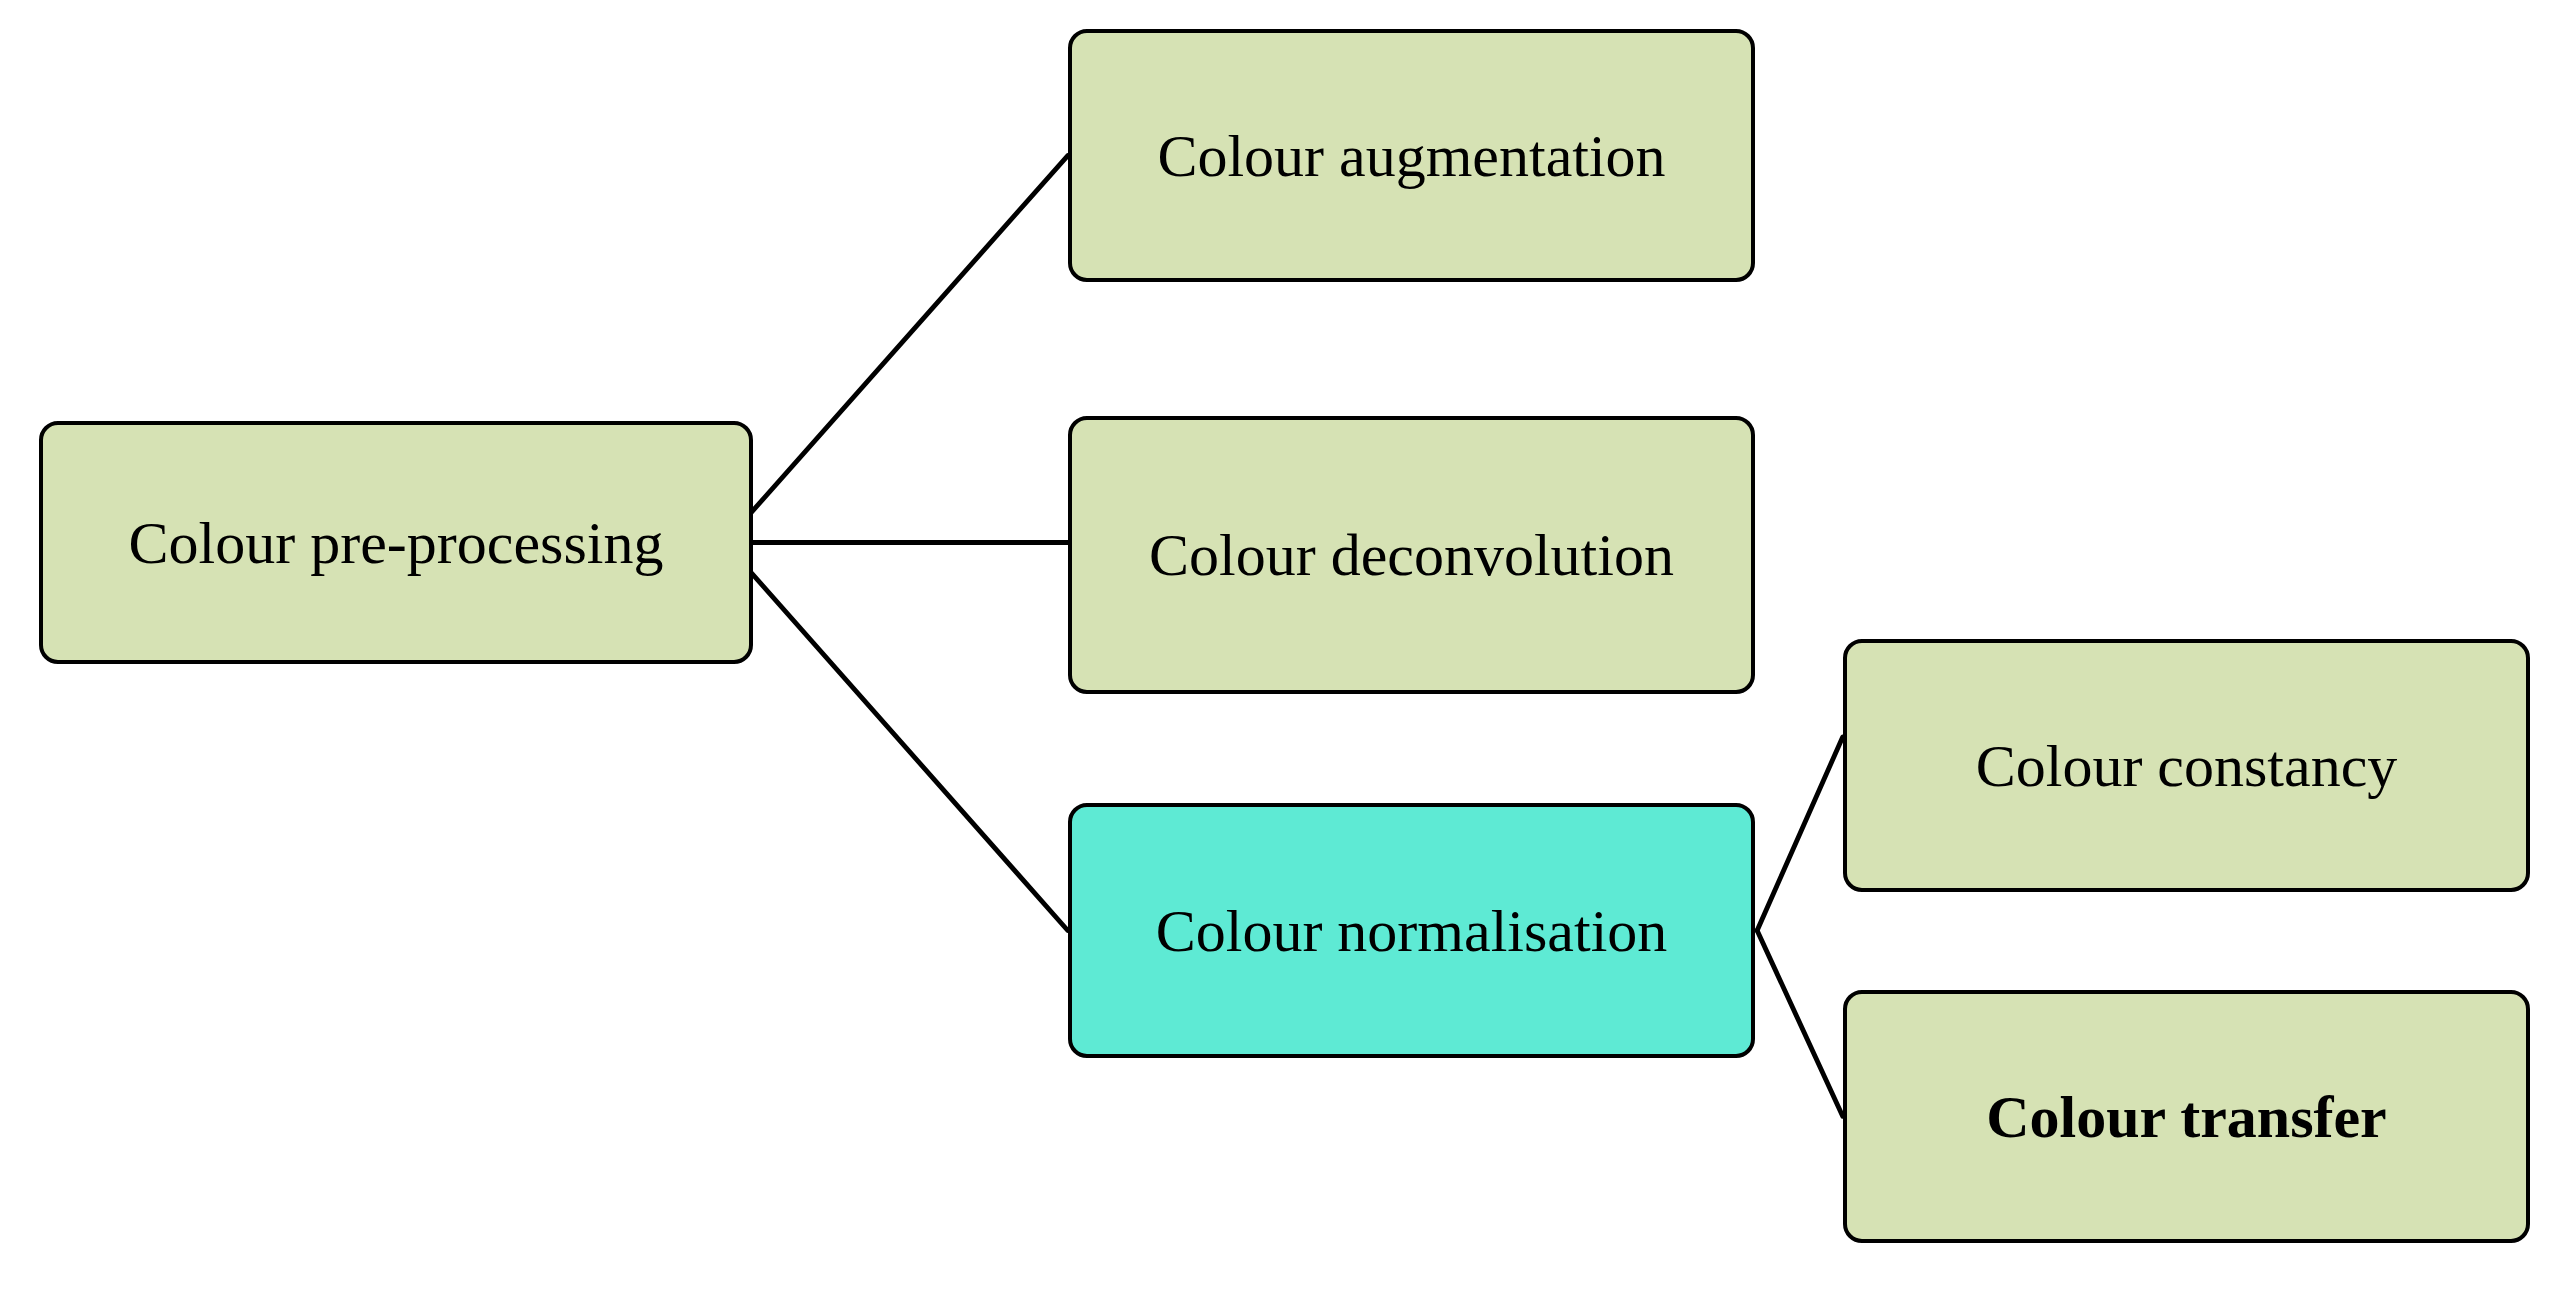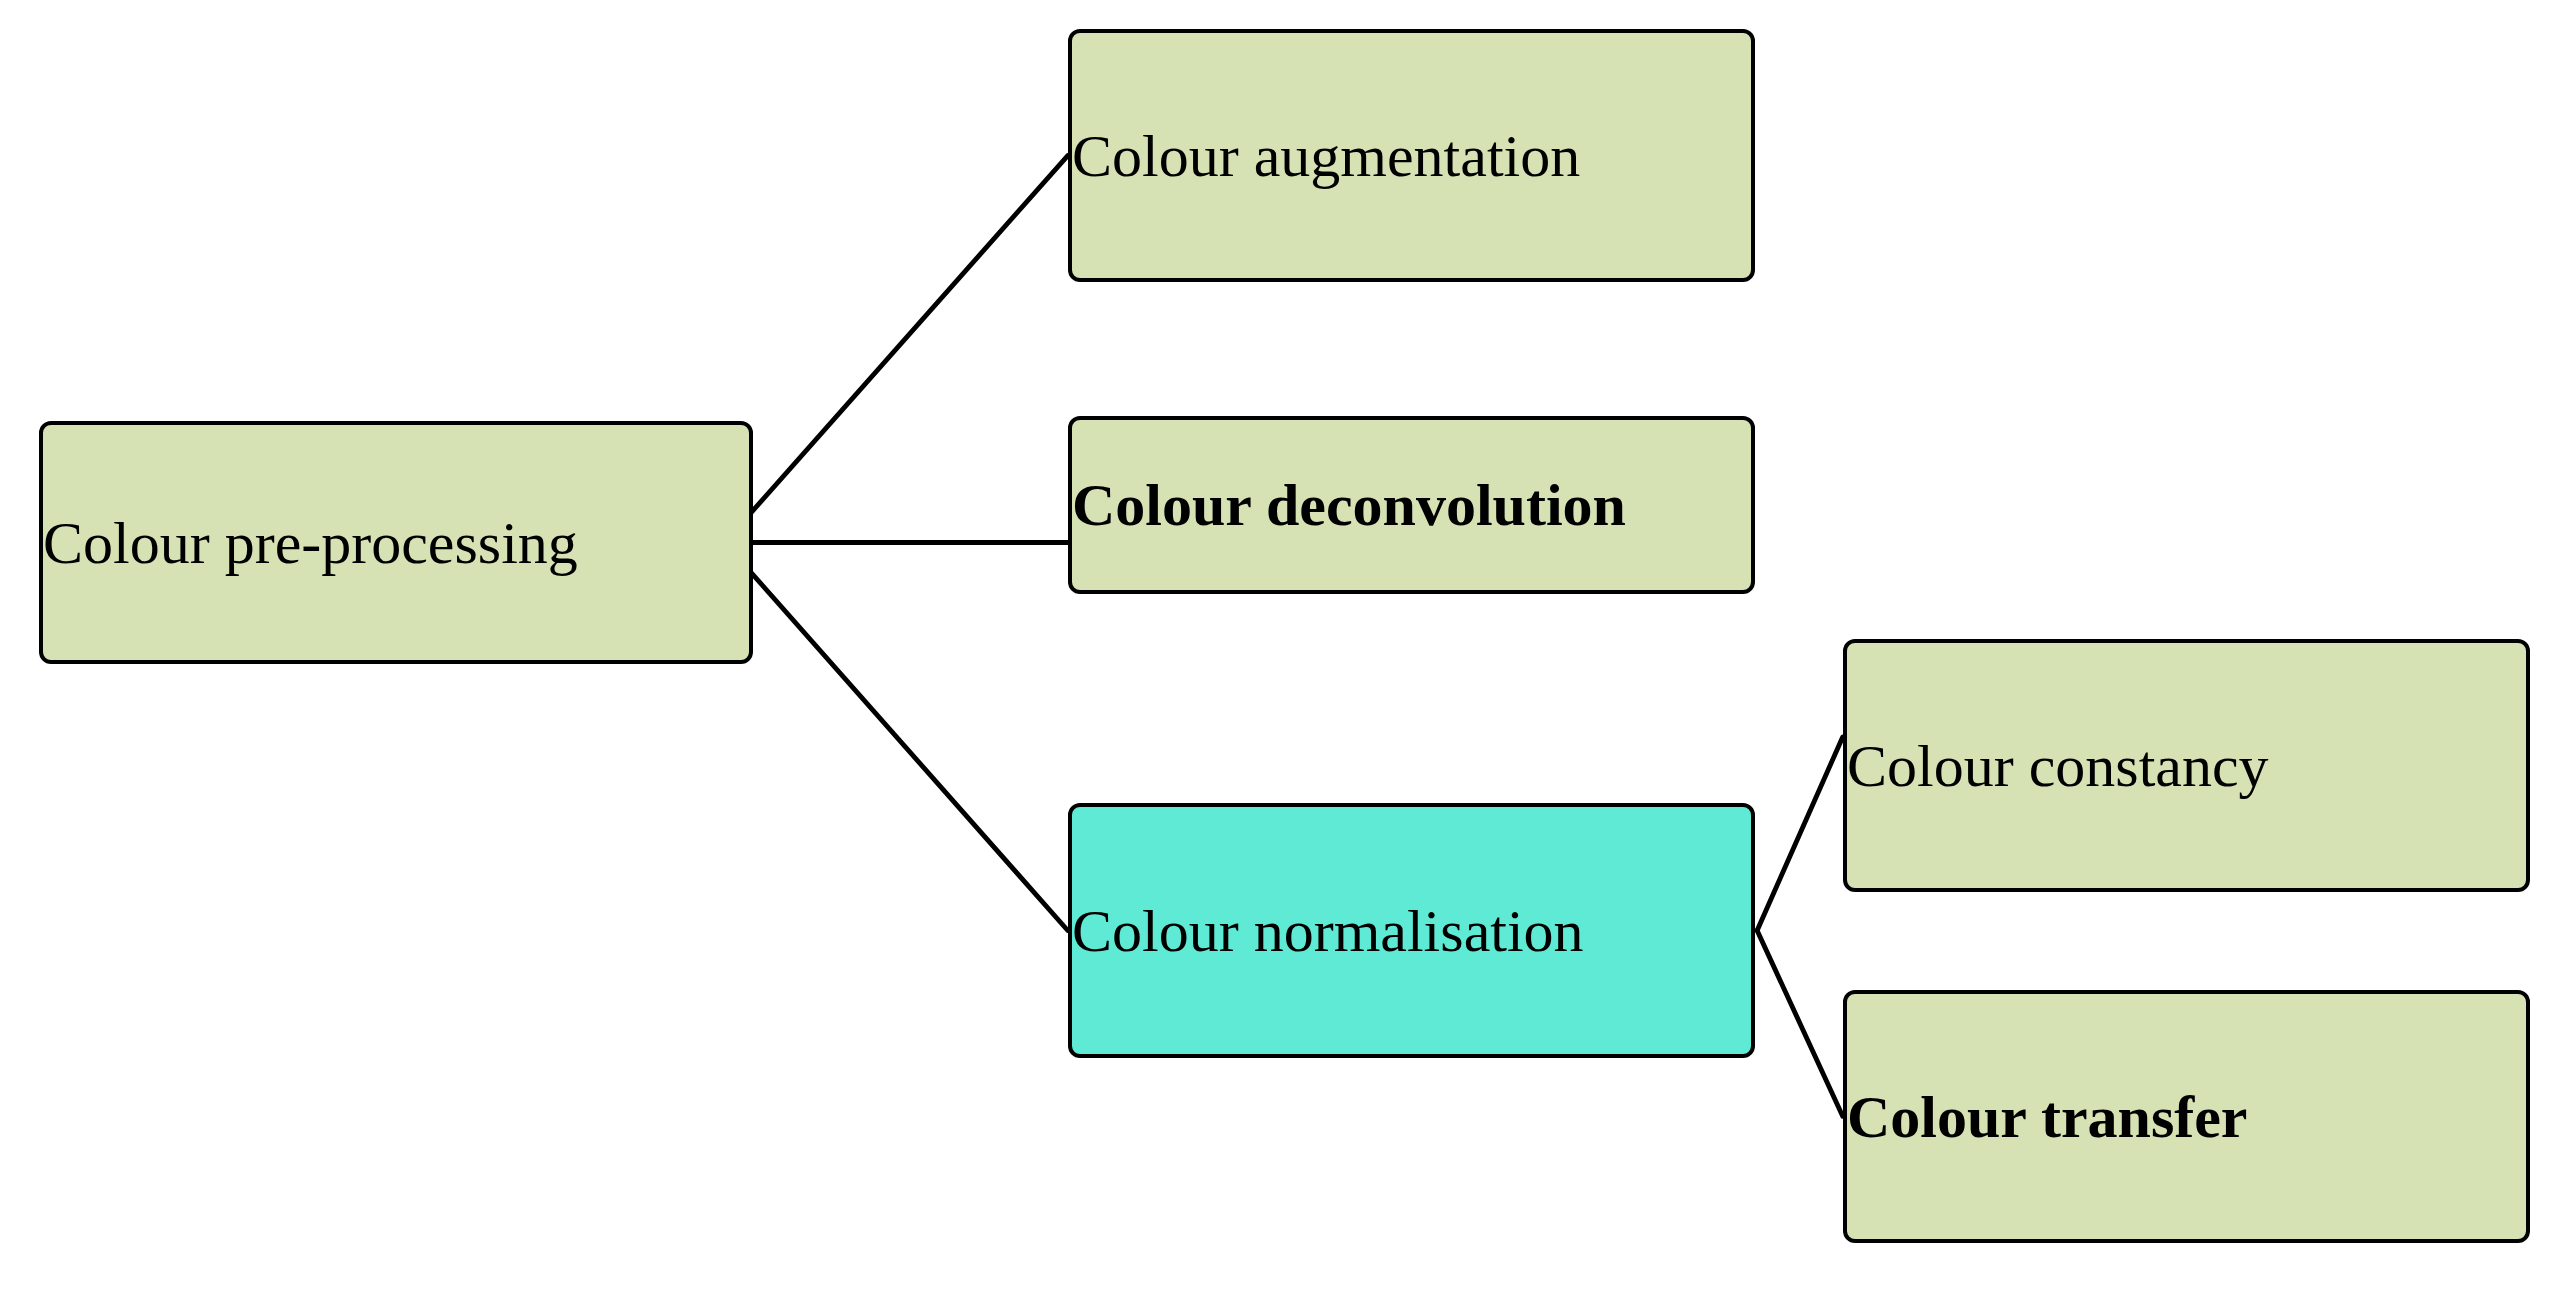--- a/index.html
+++ b/index.html
@@ -20,22 +20,23 @@
     left: 0;
     top: 0;
     width: 2576px;
     height: 1299px;
   }
   .node {
     position: absolute;
     box-sizing: border-box;
     display: flex;
     align-items: center;
+    justify-content: center;
     border: 4.9px solid #000000;
-    border-radius: 12px;
+    border-radius: 19px;
     font-size: 60px;
     line-height: 1.1;
     color: #000000;
     text-align: center;
     white-space: nowrap;
   }
 </style>
 </head>
 <body>
 
@@ -50,21 +51,21 @@
     </svg>
 
   <div class="node" style="left: 39px; top: 421px; width: 714px; height: 243px; background: rgb(214, 226, 180); border-color: rgb(0, 0, 0);">
     <span>Colour pre-processing</span>
   </div>
 
   <div class="node" style="left: 1068px; top: 29px; width: 687px; height: 253px; background: rgb(214, 226, 180); border-color: rgb(0, 0, 0);">
     <span>Colour augmentation</span>
   </div>
 
-  <div class="node" style="left: 1068px; top: 416px; width: 687px; height: 178px; background: rgb(214, 226, 180); border-color: rgb(0, 0, 0); font-weight: bold;">
+  <div class="node" style="left: 1068px; top: 416px; width: 687px; height: 278px; background: rgb(214, 226, 180); border-color: rgb(0, 0, 0);">
     <span>Colour deconvolution</span>
   </div>
 
   <div class="node" style="left: 1068px; top: 803px; width: 687px; height: 255px; background: #5eead4; border-color: rgb(0, 0, 0);">
     <span>Colour normalisation</span>
   </div>
 
   <div class="node" style="left: 1843px; top: 611px; width: 687px; height: 253px; background: rgb(214, 226, 180); border-color: rgb(0, 0, 0); margin-top: 28px;">
     <span>Colour constancy</span>
   </div>

